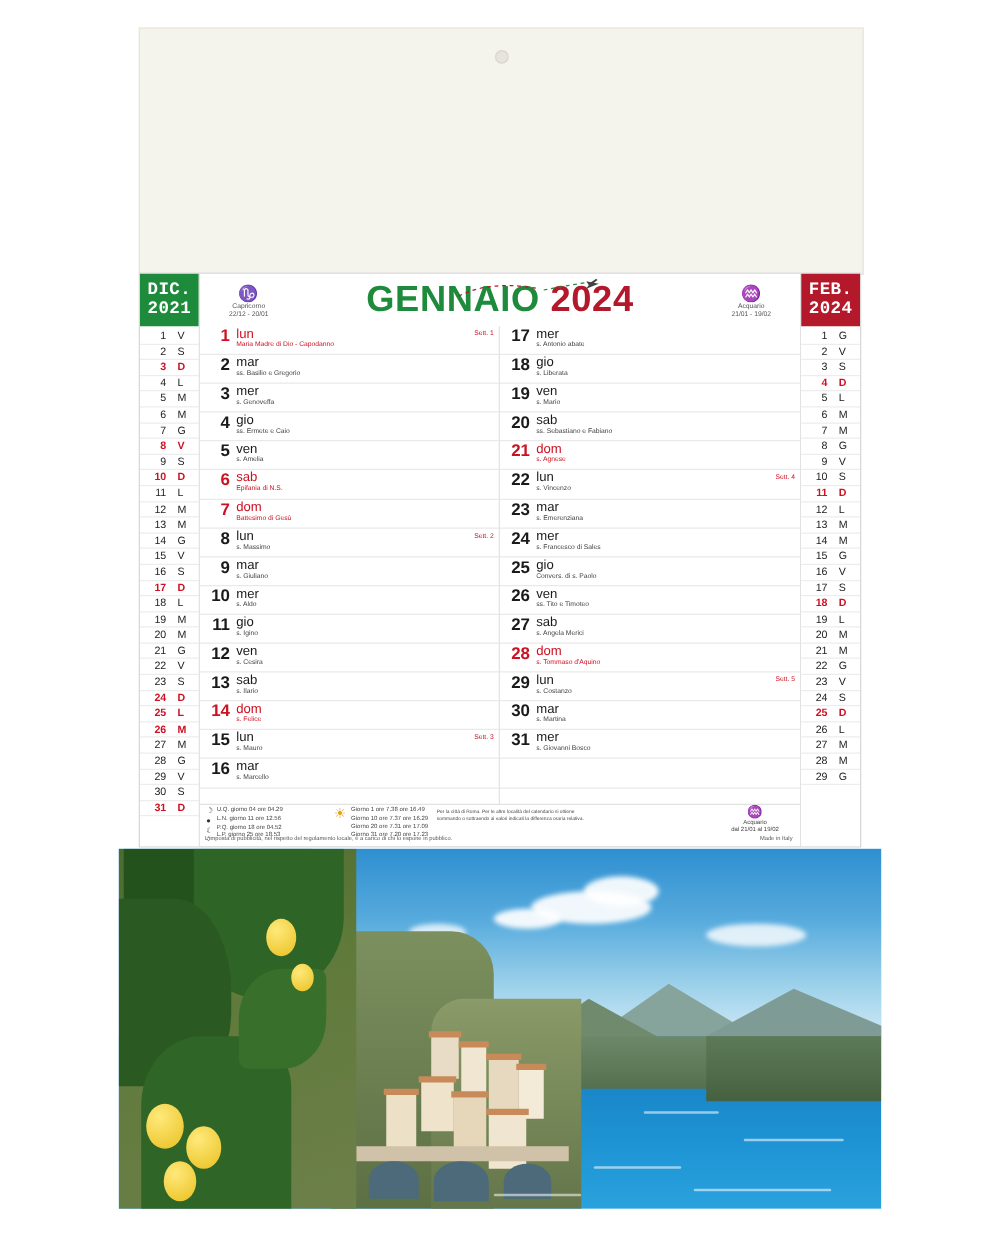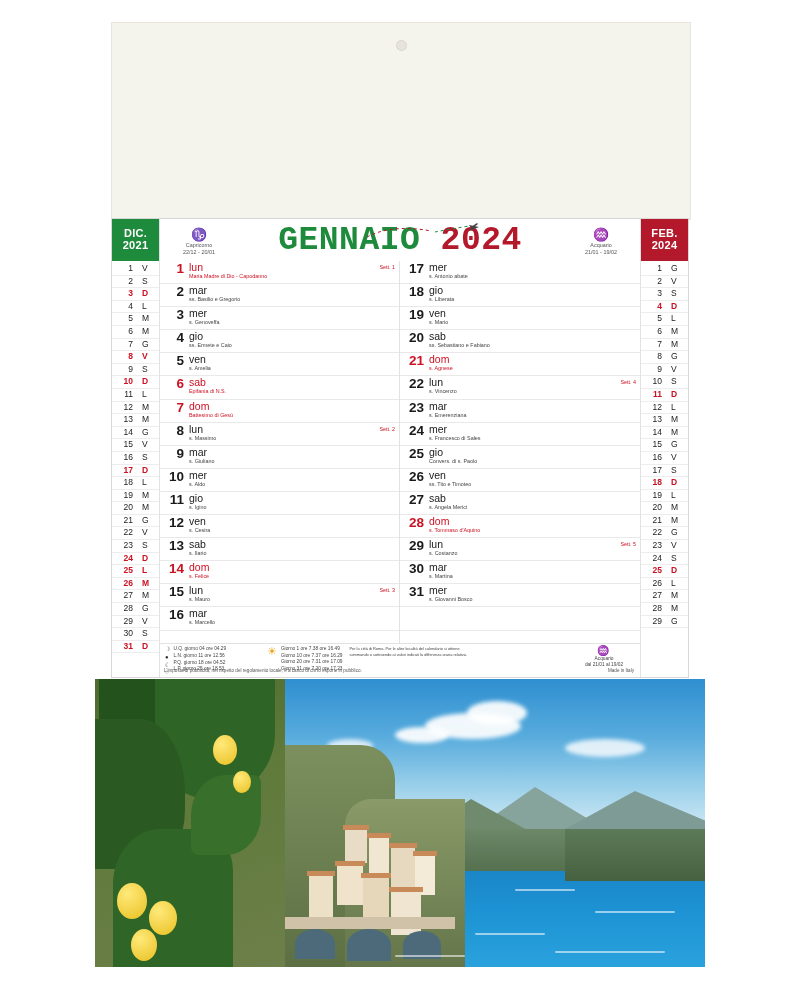--- a/index.html
+++ b/index.html
@@ -38,24 +38,25 @@
   .side-col{
     width:47px;
     box-sizing:border-box;
     display:flex;flex-direction:column;
     background:#ffffff;
   }
   .side-head{
     height:42px;
     display:flex;align-items:center;justify-content:center;
     color:#ffffff;
-    font-size:11px;font-weight:bold;
+    font-size:14px;font-weight:bold;
     line-height:1.05;
     text-align:center;
     letter-spacing:.3px;
+    font-family:Liberation Mono, monospace;
   }
   .side-head.dic{background:#1e8a3c;}
   .side-head.feb{background:#b3182b;}
   .side-list{flex:1;padding-top:2px;}
   .side-row{
     display:flex;
     justify-content:space-between;
     padding:0 7px;
     font-size:8.5px;
     line-height:11.6px;
@@ -74,21 +75,21 @@
     border-left:1px solid #e2e2e2;
     border-right:1px solid #e2e2e2;
     box-sizing:border-box;
   }
   #title-bar{
     height:42px;
     display:flex;align-items:center;justify-content:center;
     position:relative;
   }
   #month-title{
-    font-size:33px;font-weight:bold;letter-spacing:.5px;font-family:Liberation Mono, monospace;
+    font-size:29px;font-weight:bold;letter-spacing:.5px;
   }
   #month-title .mname{color:#1e8a3c;}
   #month-title .myear{color:#b3182b;}
   .zodiac{
     position:absolute;top:9px;
     text-align:center;
     font-size:5.4px;color:#555;line-height:1.25;
     width:66px;
   }
   .zodiac.left{left:6px;}

